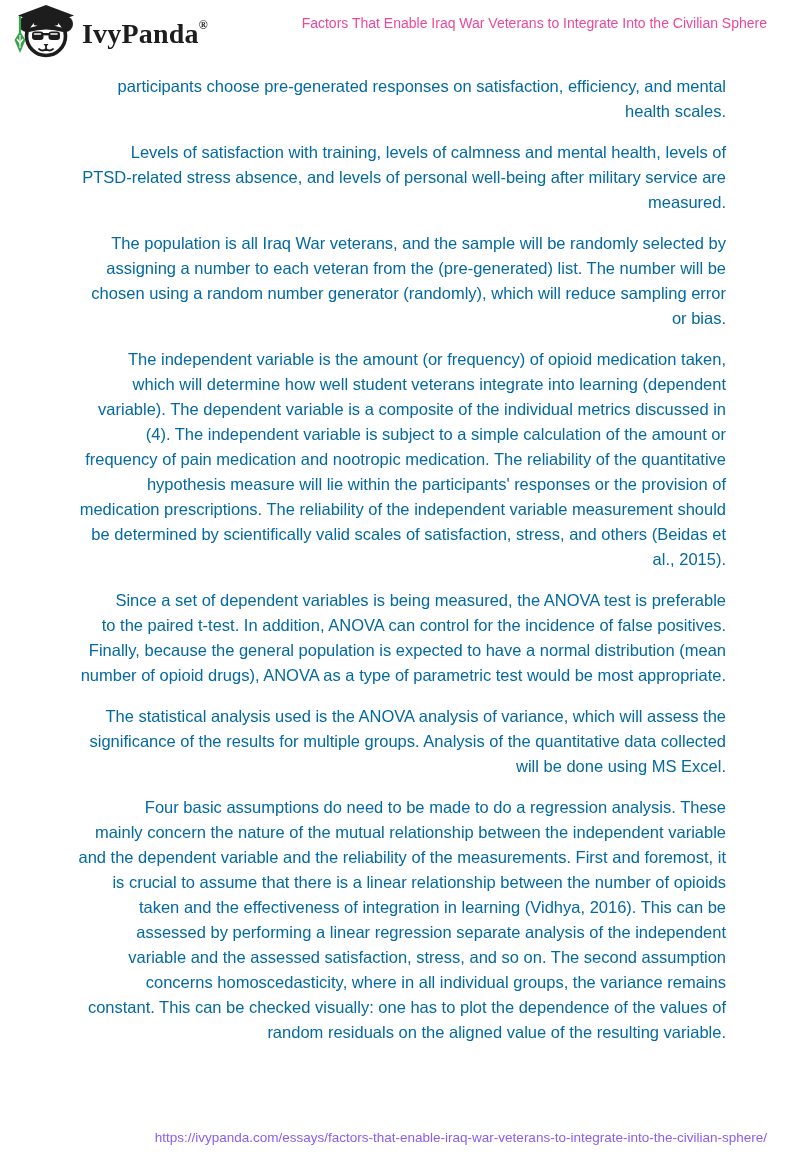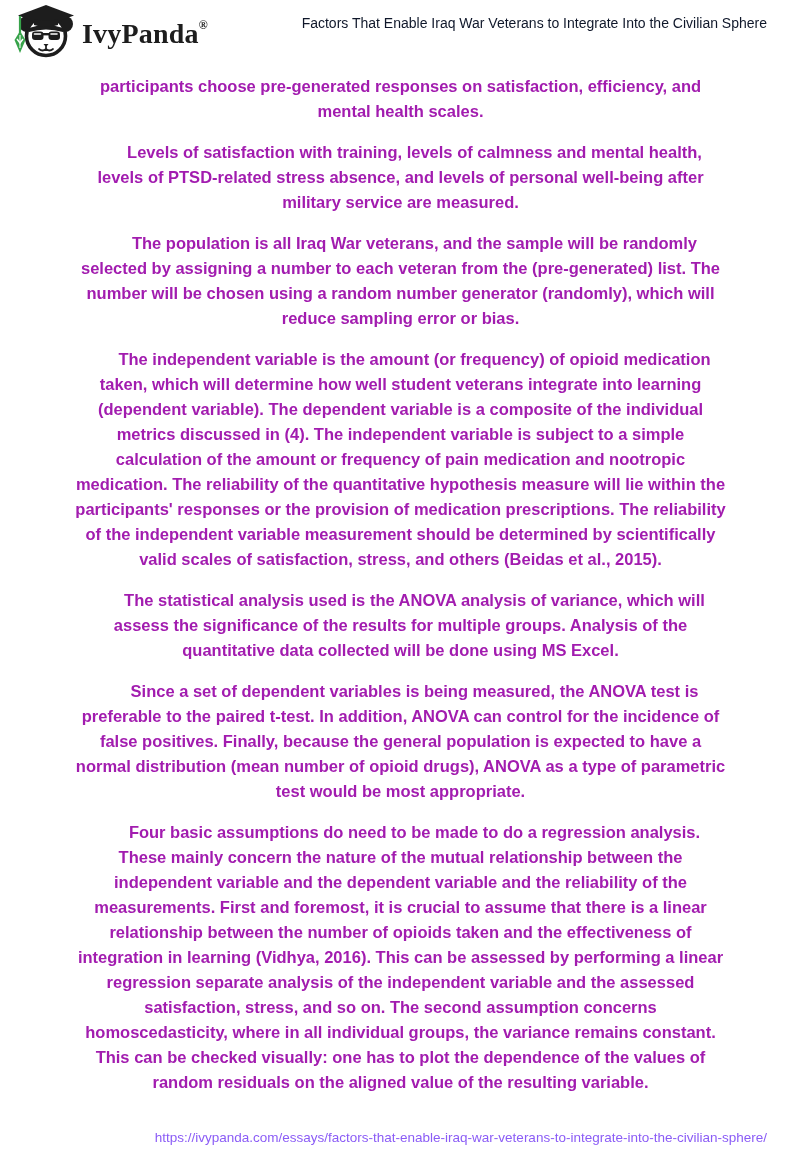--- a/index.html
+++ b/index.html
@@ -39,35 +39,34 @@
     color: #1d1d1d;
     vertical-align: top;
     position: relative;
     top: -1px;
   }
   .doc-title {
     position: absolute;
     top: 15px;
     right: 33px;
     font-size: 14px;
-    color: #0f172a;
+    color: #ec4899;
     white-space: nowrap;
   }
 
   
   .content {
     position: absolute;
     left: 75px;
     top: 74px;
     width: 651px;
     font-size: 16.5px;
     line-height: 25px;
-    color: #a21caf;
-    text-align: center;
-    font-weight: bold;
+    color: #0369a1;
+    text-align: right;
   }
   .content p { margin: 0 0 16px 0; text-indent: 28px; }
   .content p.no-indent { text-indent: 0; }
 
   
   .footer-url {
     position: absolute;
     top: 1130px;
     right: 33px;
     font-size: 13.5px;
@@ -112,20 +111,20 @@
       <div class="logo-text"><span>IvyPanda</span><span class="logo-reg">®</span></div>
     </div>
     <div class="doc-title">Factors That Enable Iraq War Veterans to Integrate Into the Civilian Sphere</div>
   </div>
 
   <div class="content">
     <p class="no-indent">participants choose pre-generated responses on satisfaction, efficiency, and mental health scales.</p>
     <p>Levels of satisfaction with training, levels of calmness and mental health, levels of PTSD-related stress absence, and levels of personal well-being after military service are measured.</p>
     <p>The population is all Iraq War veterans, and the sample will be randomly selected by assigning a number to each veteran from the (pre-generated) list. The number will be chosen using a random number generator (randomly), which will reduce sampling error or bias.</p>
     <p>The independent variable is the amount (or frequency) of opioid medication taken, which will determine how well student veterans integrate into learning (dependent variable). The dependent variable is a composite of the individual metrics discussed in (4). The independent variable is subject to a simple calculation of the amount or frequency of pain medication and nootropic medication. The reliability of the quantitative hypothesis measure will lie within the participants' responses or the provision of medication prescriptions. The reliability of the independent variable measurement should be determined by scientifically valid scales of satisfaction, stress, and others (Beidas et al., 2015).</p>
+    <p>Since a set of dependent variables is being measured, the ANOVA test is preferable to the paired t-test. In addition, ANOVA can control for the incidence of false positives. Finally, because the general population is expected to have a normal distribution (mean number of opioid drugs), ANOVA as a type of parametric test would be most appropriate.</p>
     <p>The statistical analysis used is the ANOVA analysis of variance, which will assess the significance of the results for multiple groups. Analysis of the quantitative data collected will be done using MS Excel.</p>
-    <p>Since a set of dependent variables is being measured, the ANOVA test is preferable to the paired t-test. In addition, ANOVA can control for the incidence of false positives. Finally, because the general population is expected to have a normal distribution (mean number of opioid drugs), ANOVA as a type of parametric test would be most appropriate.</p>
     <p>Four basic assumptions do need to be made to do a regression analysis. These mainly concern the nature of the mutual relationship between the independent variable and the dependent variable and the reliability of the measurements. First and foremost, it is crucial to assume that there is a linear relationship between the number of opioids taken and the effectiveness of integration in learning (Vidhya, 2016). This can be assessed by performing a linear regression separate analysis of the independent variable and the assessed satisfaction, stress, and so on. The second assumption concerns homoscedasticity, where in all individual groups, the variance remains constant. This can be checked visually: one has to plot the dependence of the values of random residuals on the aligned value of the resulting variable.</p>
   </div>
 
   <a class="footer-url" href="#">https://ivypanda.com/essays/factors-that-enable-iraq-war-veterans-to-integrate-into-the-civilian-sphere/</a>
 
 </div>
 
 </body></html>

